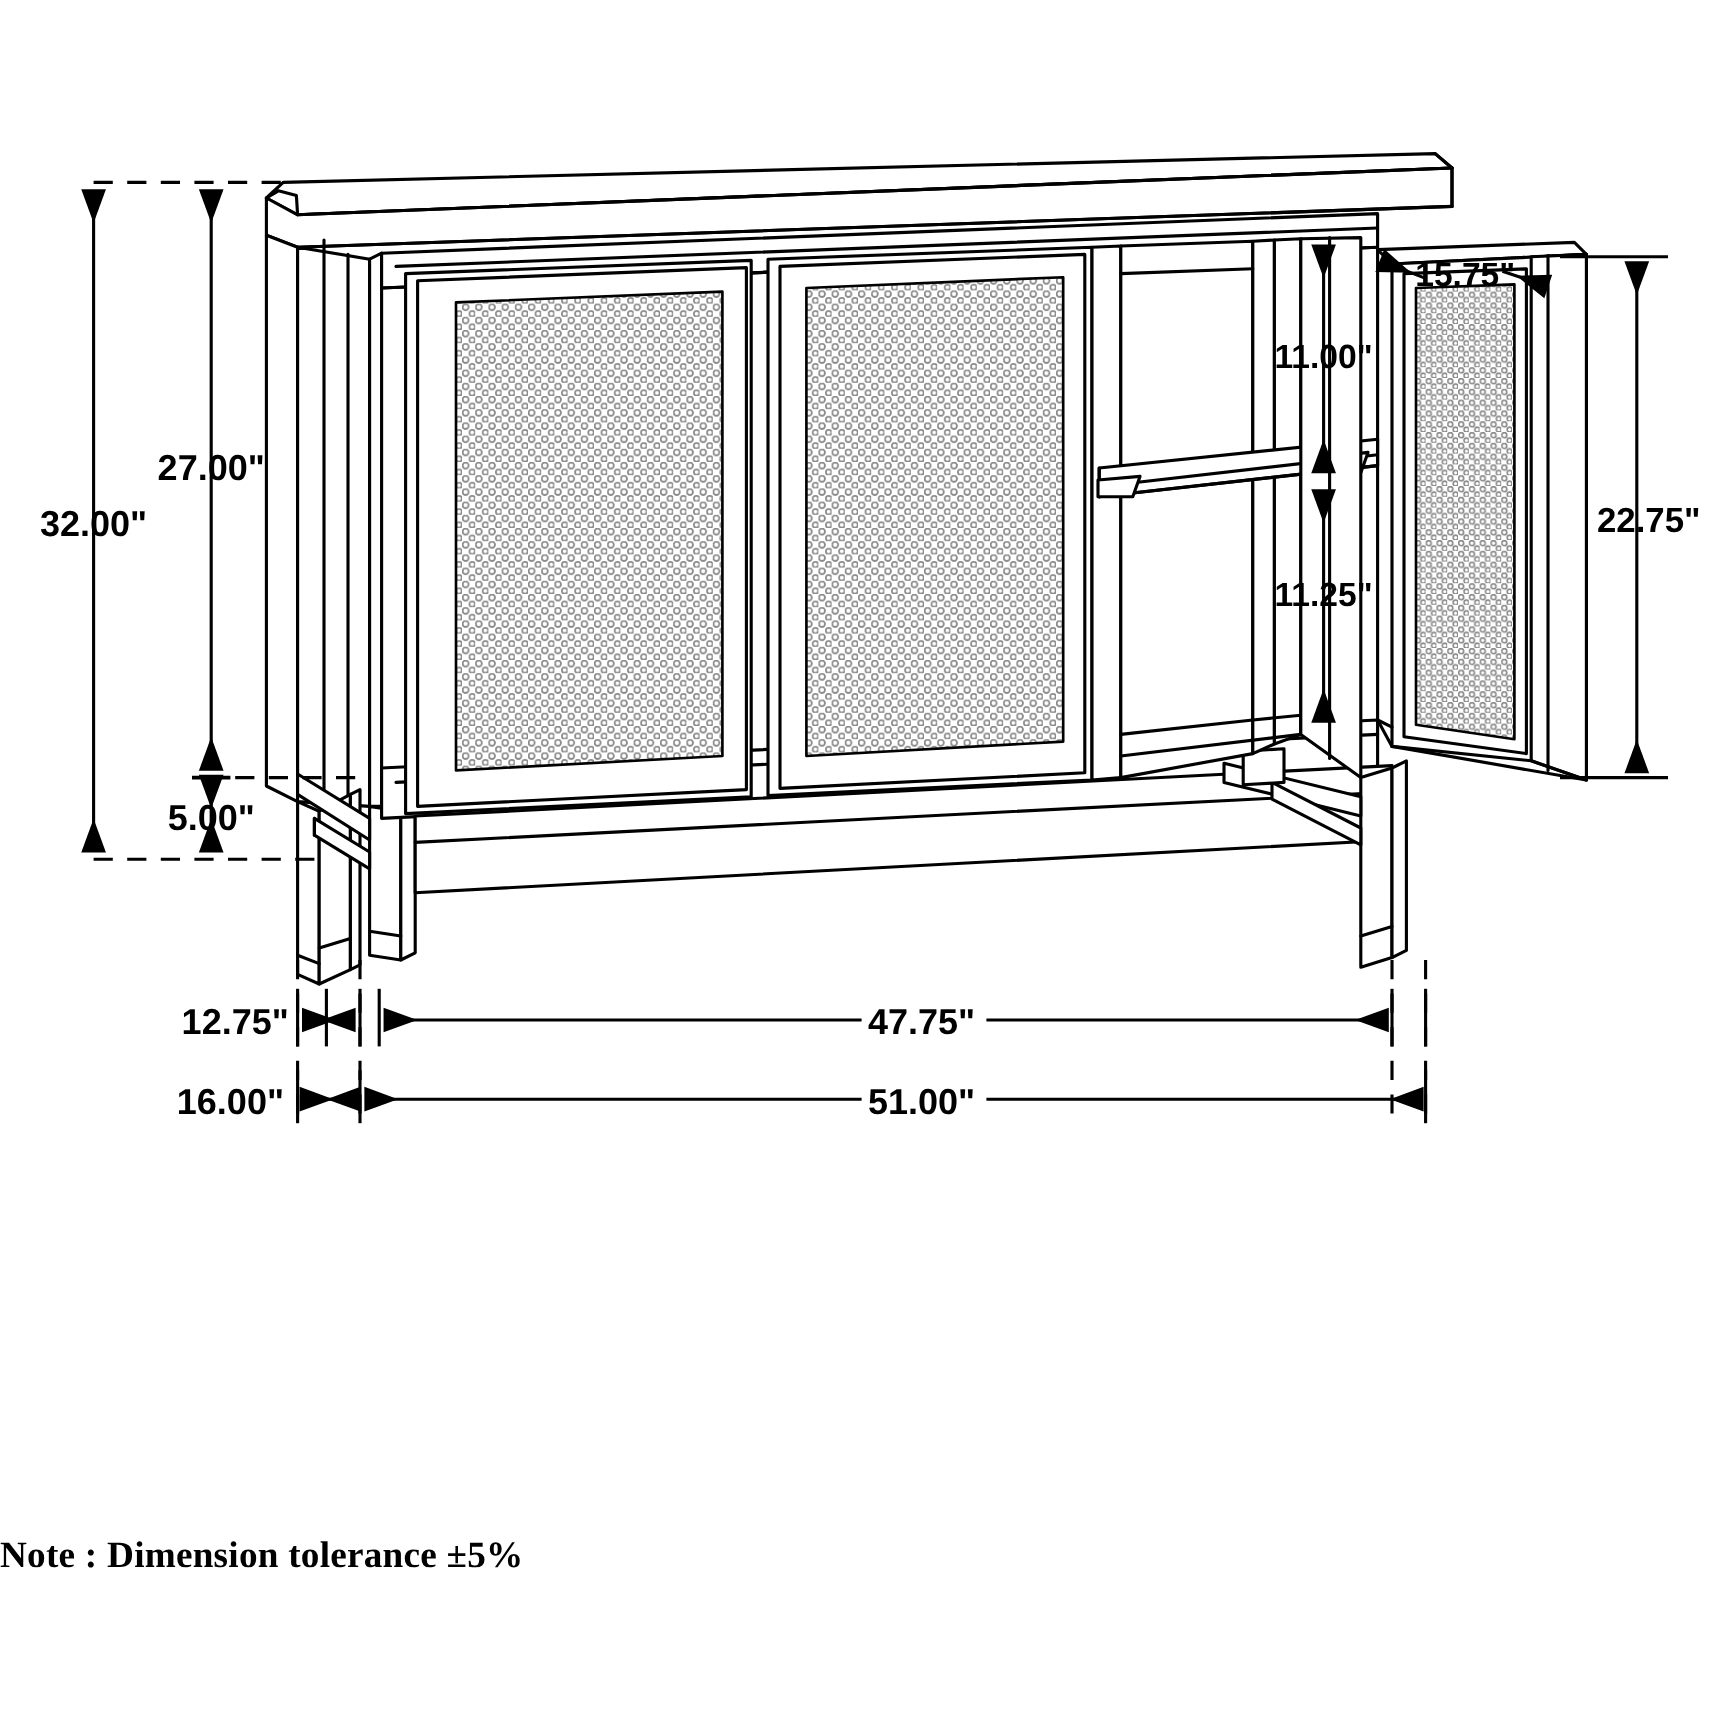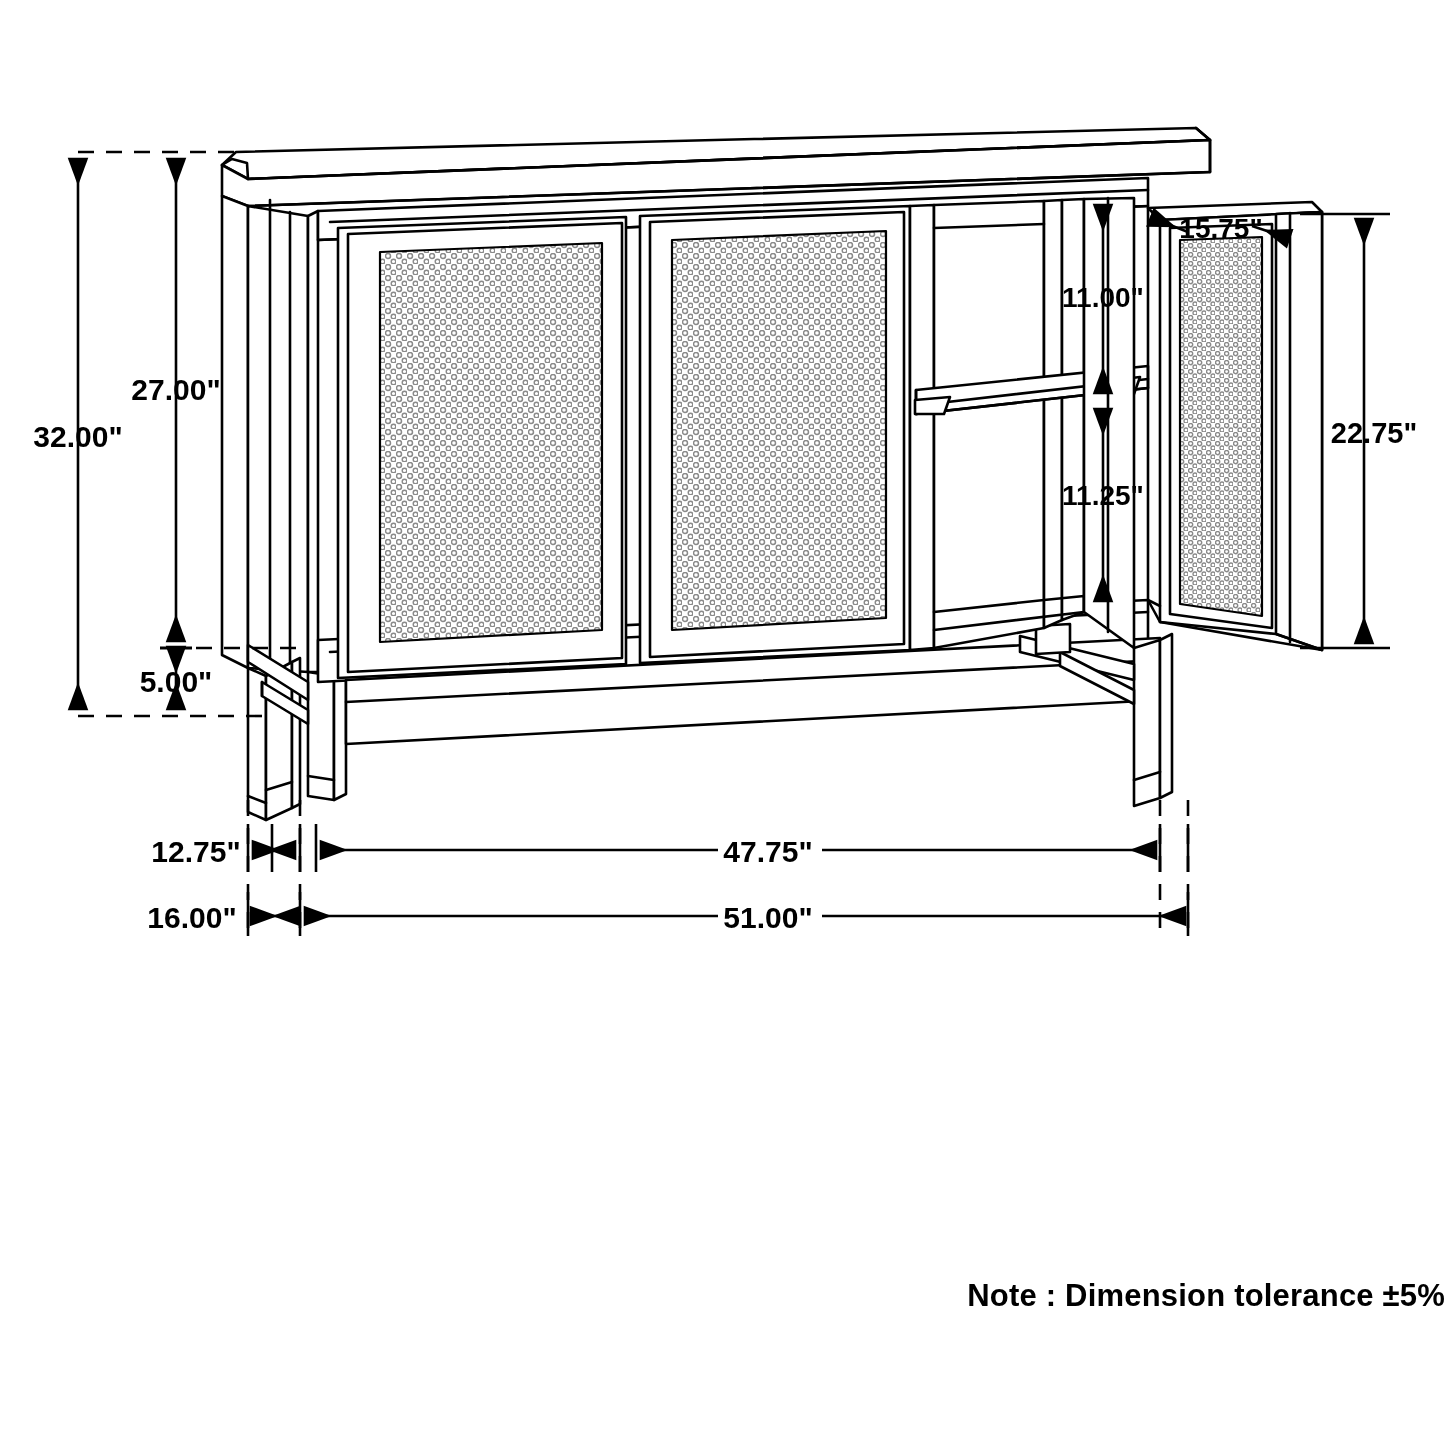--- a/index.html
+++ b/index.html
@@ -24,22 +24,22 @@
     top: 0;
     width: 1445px;
     height: 1445px;
     display: block;
   }
   .note-text {
     position: absolute;
     left: 0;
     top: 1278px;
     width: 1445px;
-    text-align: right;
-    font-family: Liberation Sans, sans-serif;
+    text-align: left;
+    font-family: Liberation Serif, serif;
     font-size: 31px;
     font-weight: bold;
     color: #000000;
     letter-spacing: 0.2px;
   }
   text.dim {
     font-family: "Liberation Sans", sans-serif;
     font-weight: bold;
     fill: #000000;
   }

